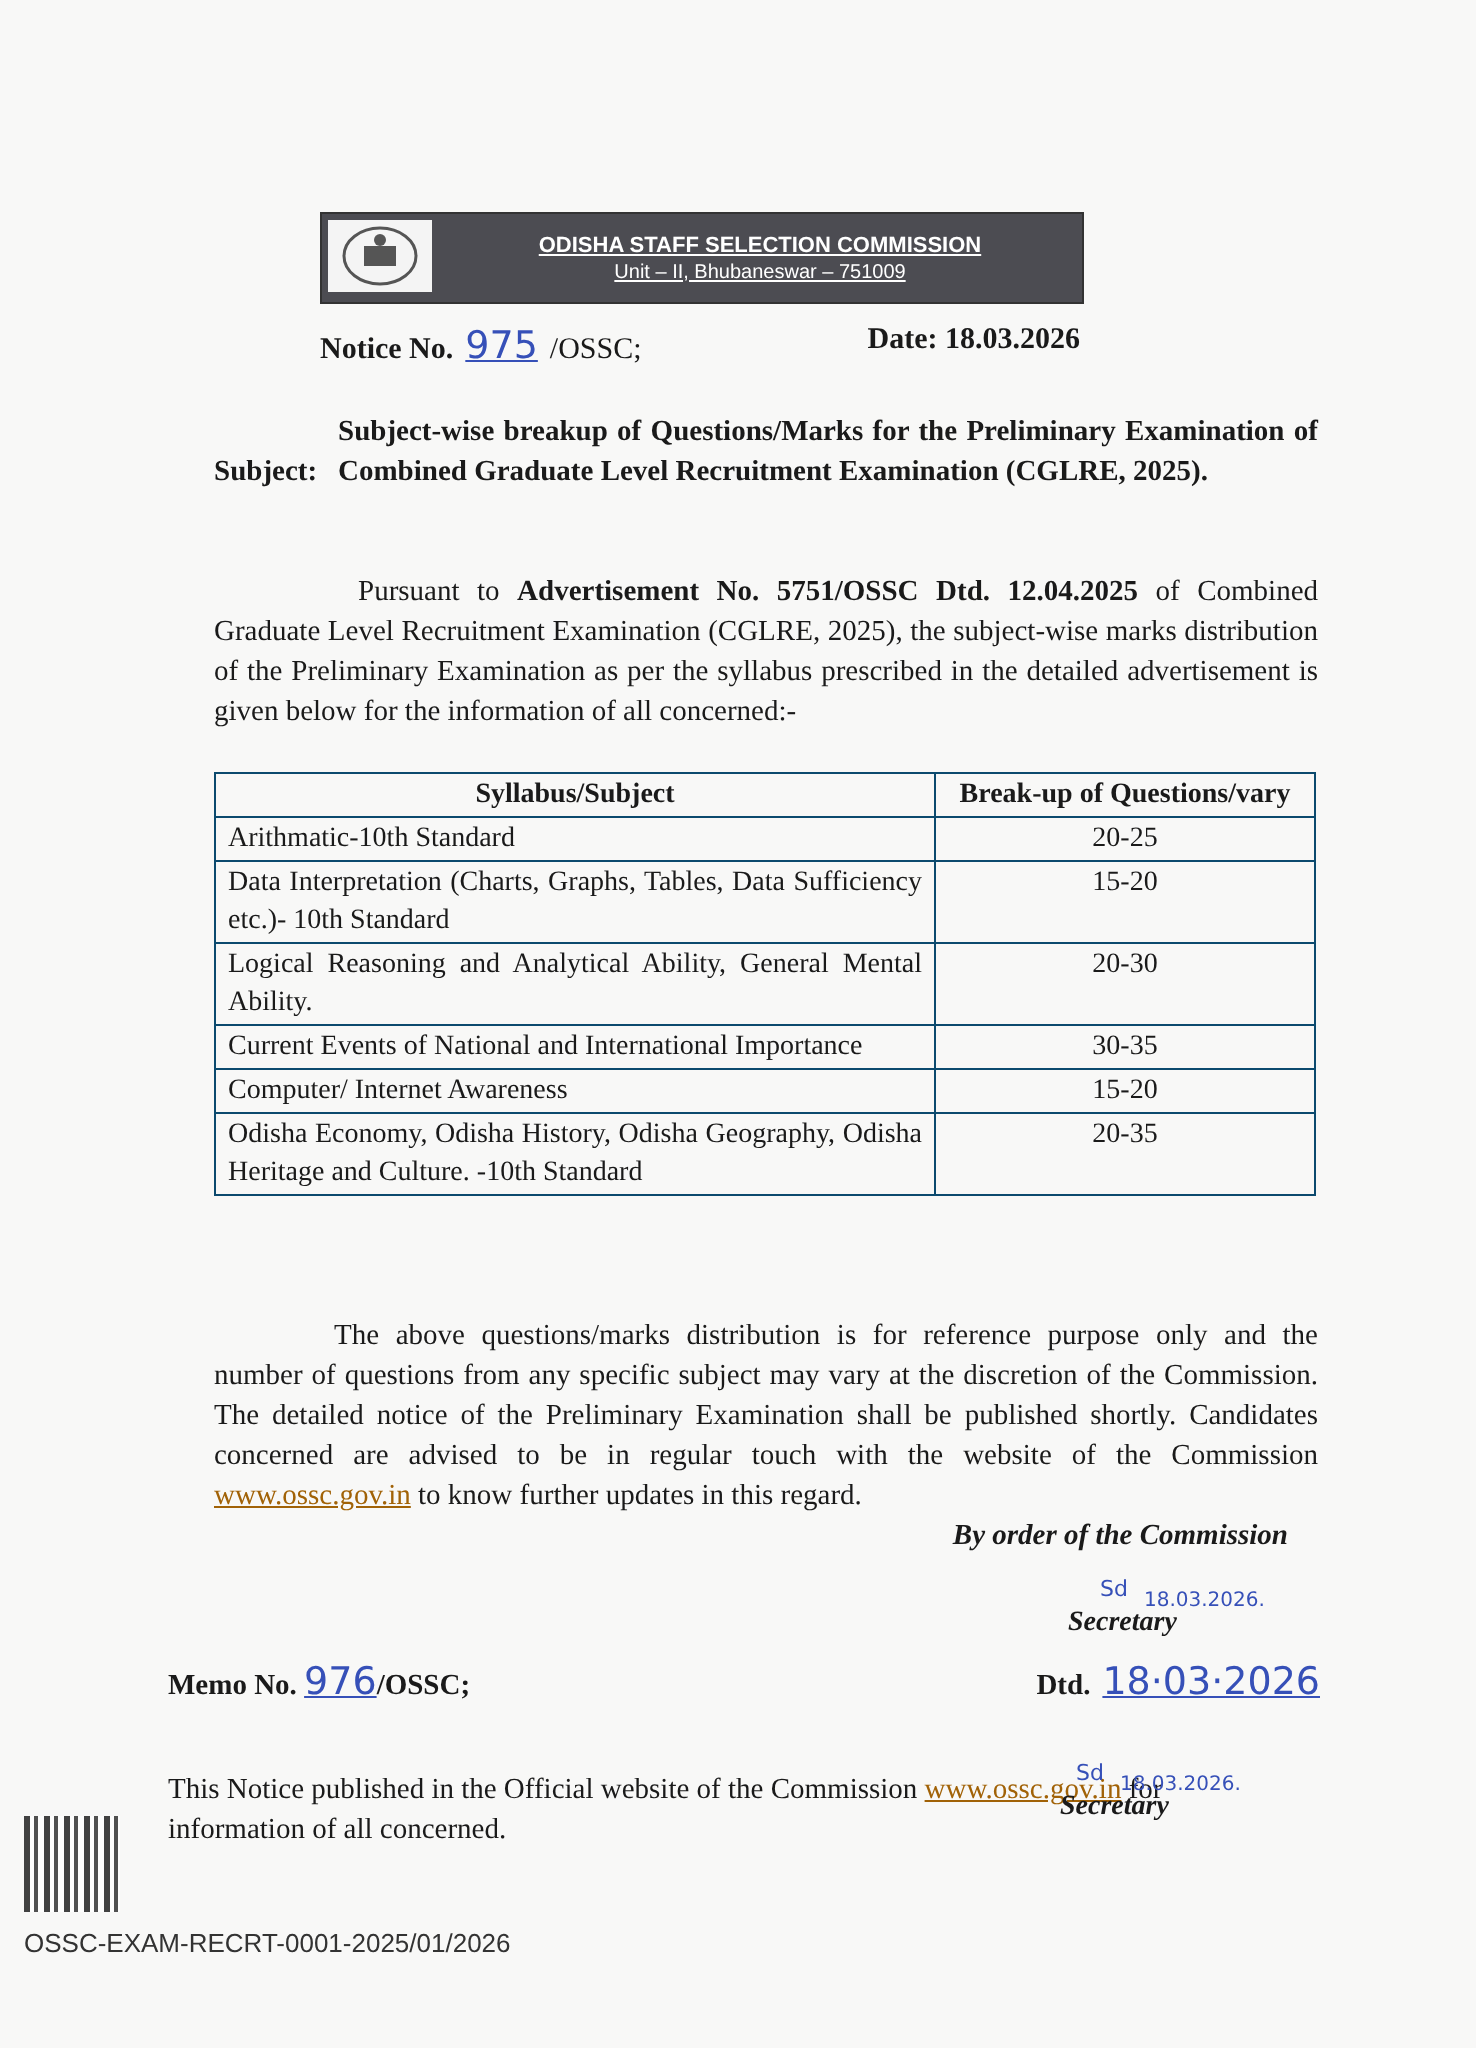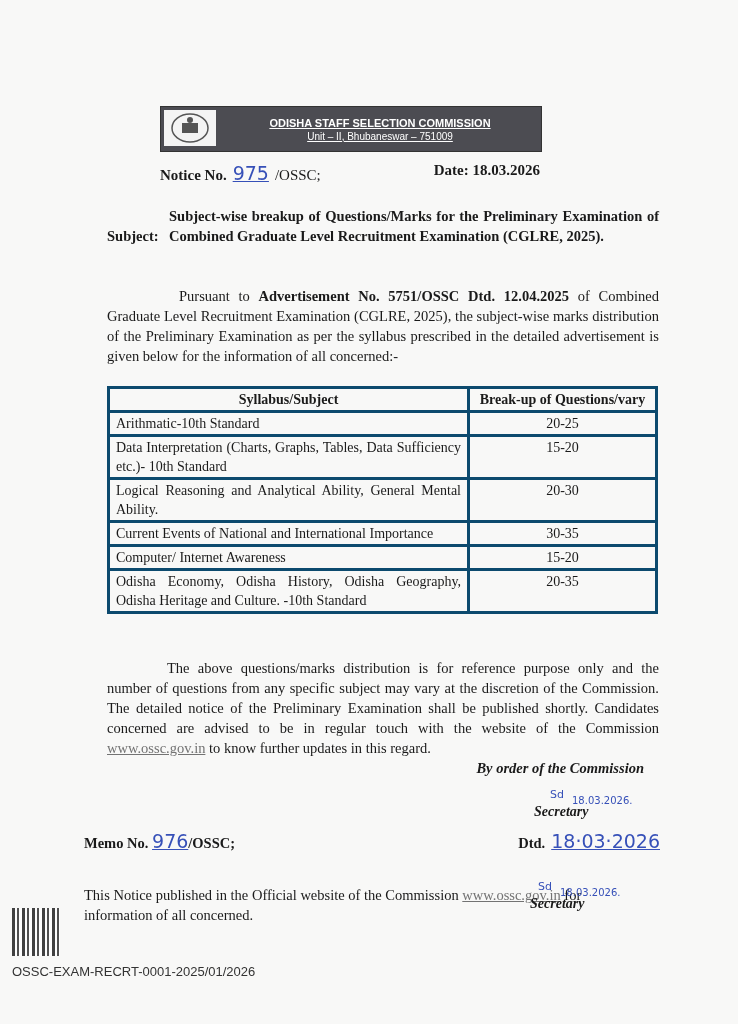--- a/index.html
+++ b/index.html
@@ -12,25 +12,25 @@
   .header-text .t2{font-size:10px;text-decoration:underline;margin-top:2px;}
   .abs{position:absolute;}
   .hand{font-family:"DejaVu Sans",sans-serif;color:#3650b8;font-size:19px;}
   .bold{font-weight:bold;}
   .notice-line{top:162px;left:160px;width:380px;font-size:15px;display:flex;justify-content:space-between;}
   .subject{top:206px;left:107px;width:552px;font-size:14.5px;font-weight:bold;line-height:20px;display:flex;align-items:flex-end;}
   .subject .lbl{width:62px;flex:none;}
   .subject .txt{text-align:justify;}
   .para{font-size:14.5px;line-height:20px;text-align:justify;}
   table{border-collapse:collapse;font-size:14px;}
-  td,th{border:3px solid #0c4a6e;padding:1px 6px;vertical-align:top;line-height:19px;}
+  td,th{border:1px solid #0c4a6e;padding:1px 6px;vertical-align:top;line-height:19px;}
   th{font-weight:bold;text-align:center;}
   td.c{text-align:center;}
   td.l{text-align:justify;}
-  a.link{color:#737373;text-decoration:underline;}
+  a.link{color:#a16207;text-decoration:underline;}
   .sec{font-style:italic;font-weight:bold;font-size:14px;}
   .qr{width:48px;height:48px;background:
     repeating-linear-gradient(90deg,#222 0 3px,#fff 3px 5px,#333 5px 7px,#fff 7px 10px),
     #fff;opacity:.85;}
 </style>
 </head>
 <body>
 
 <div class="page">
 

